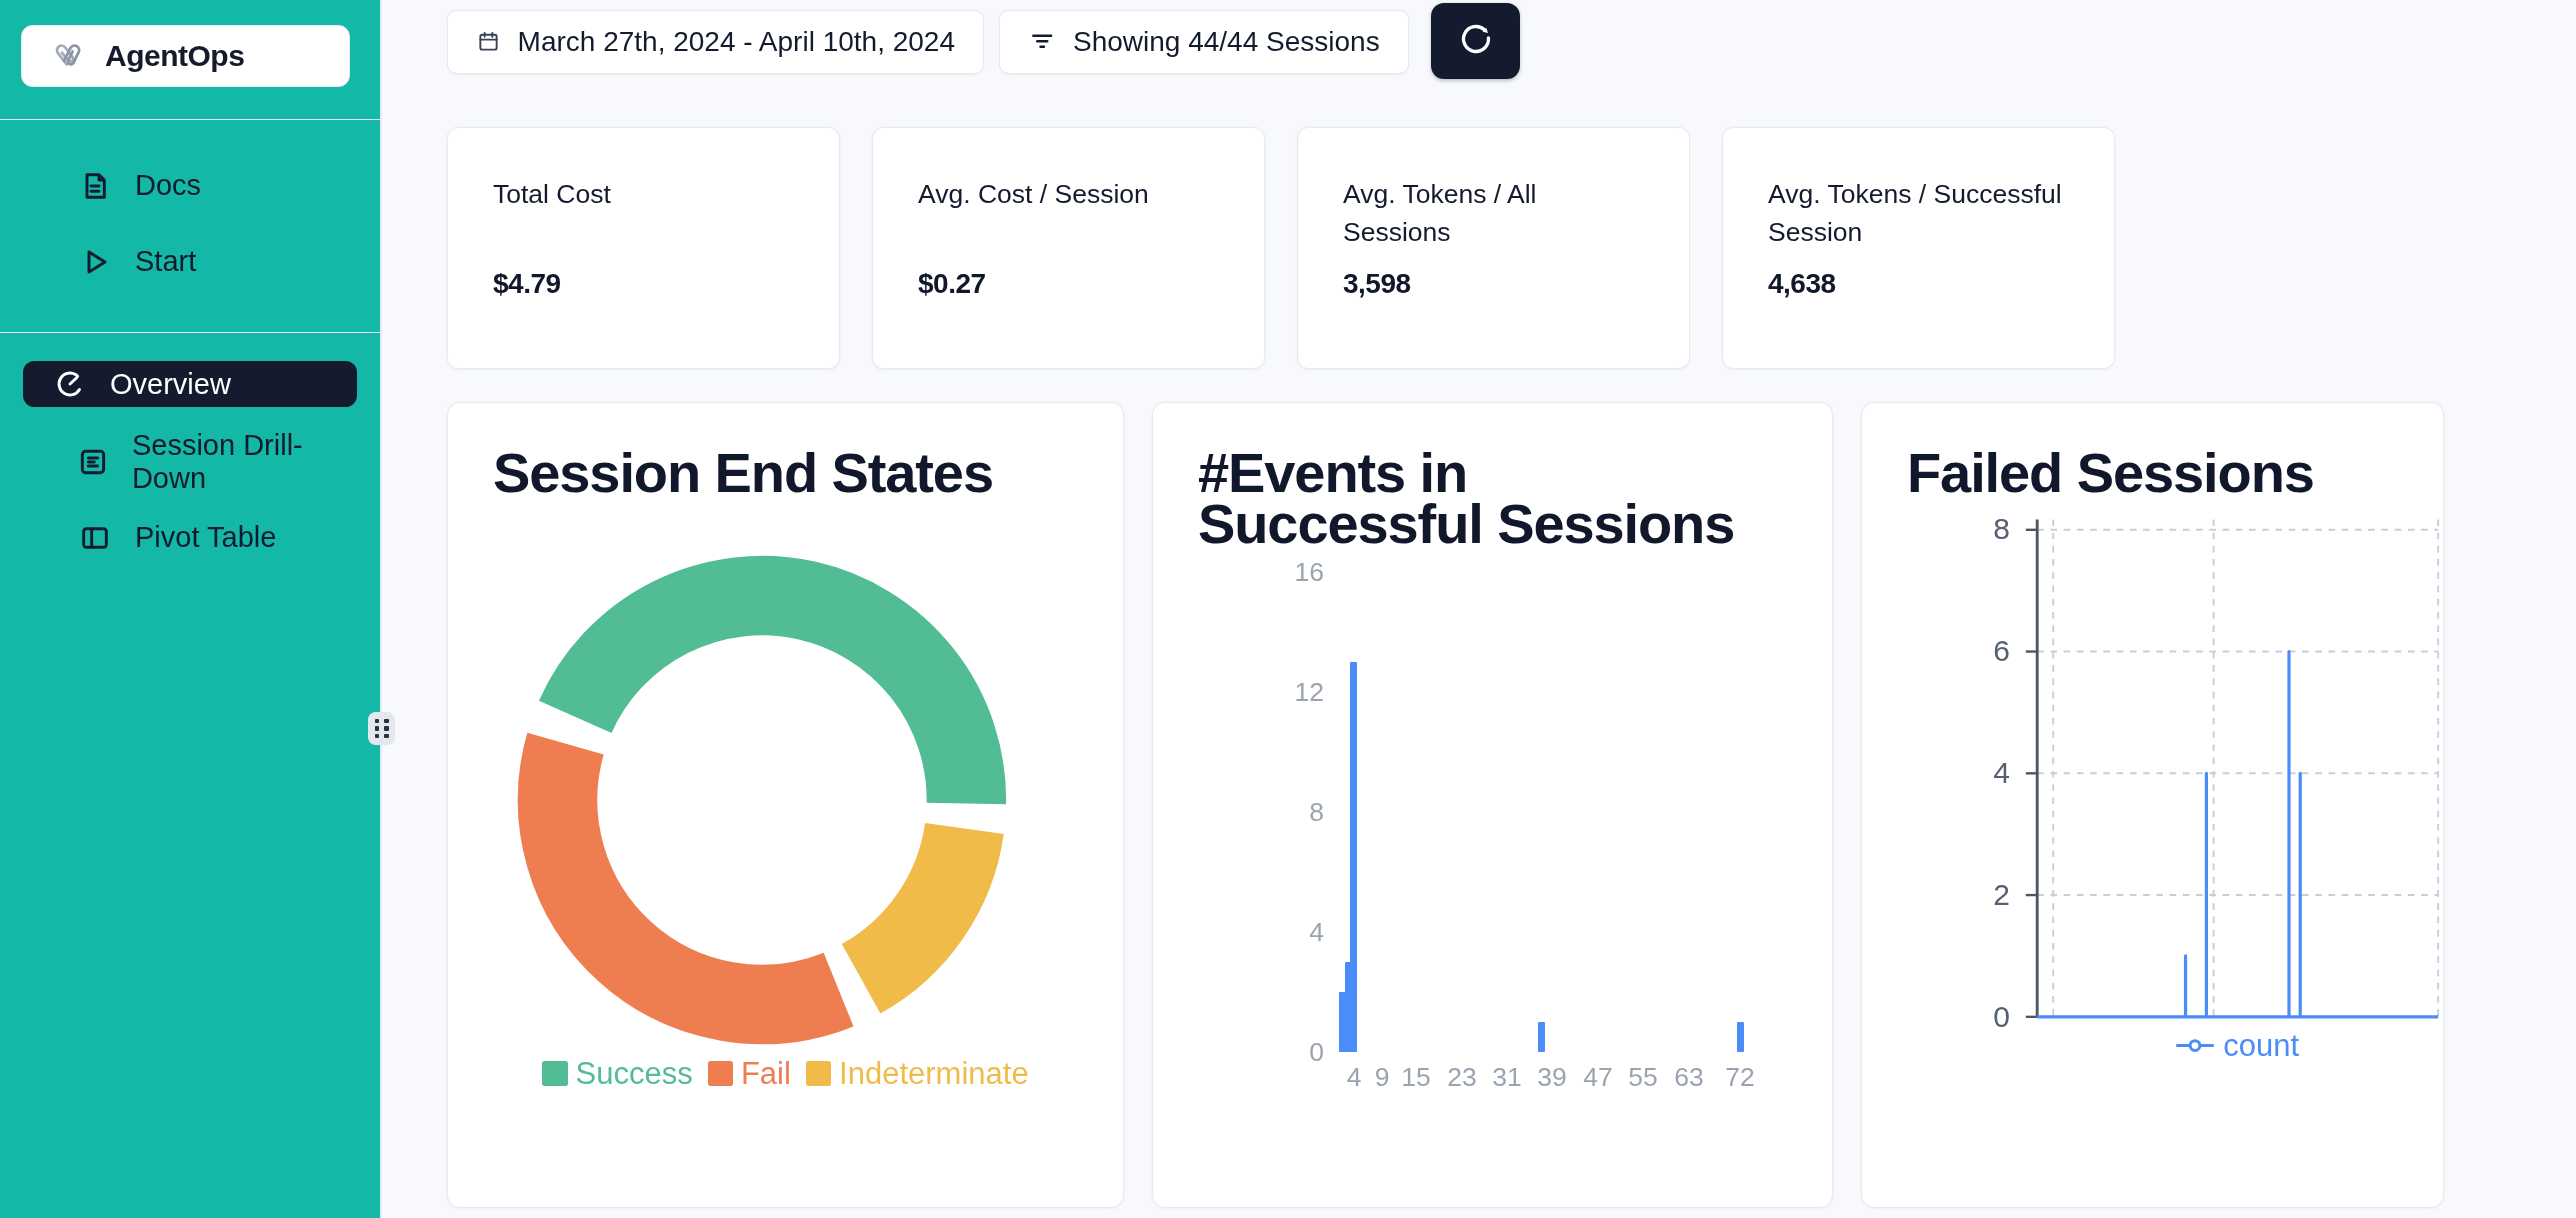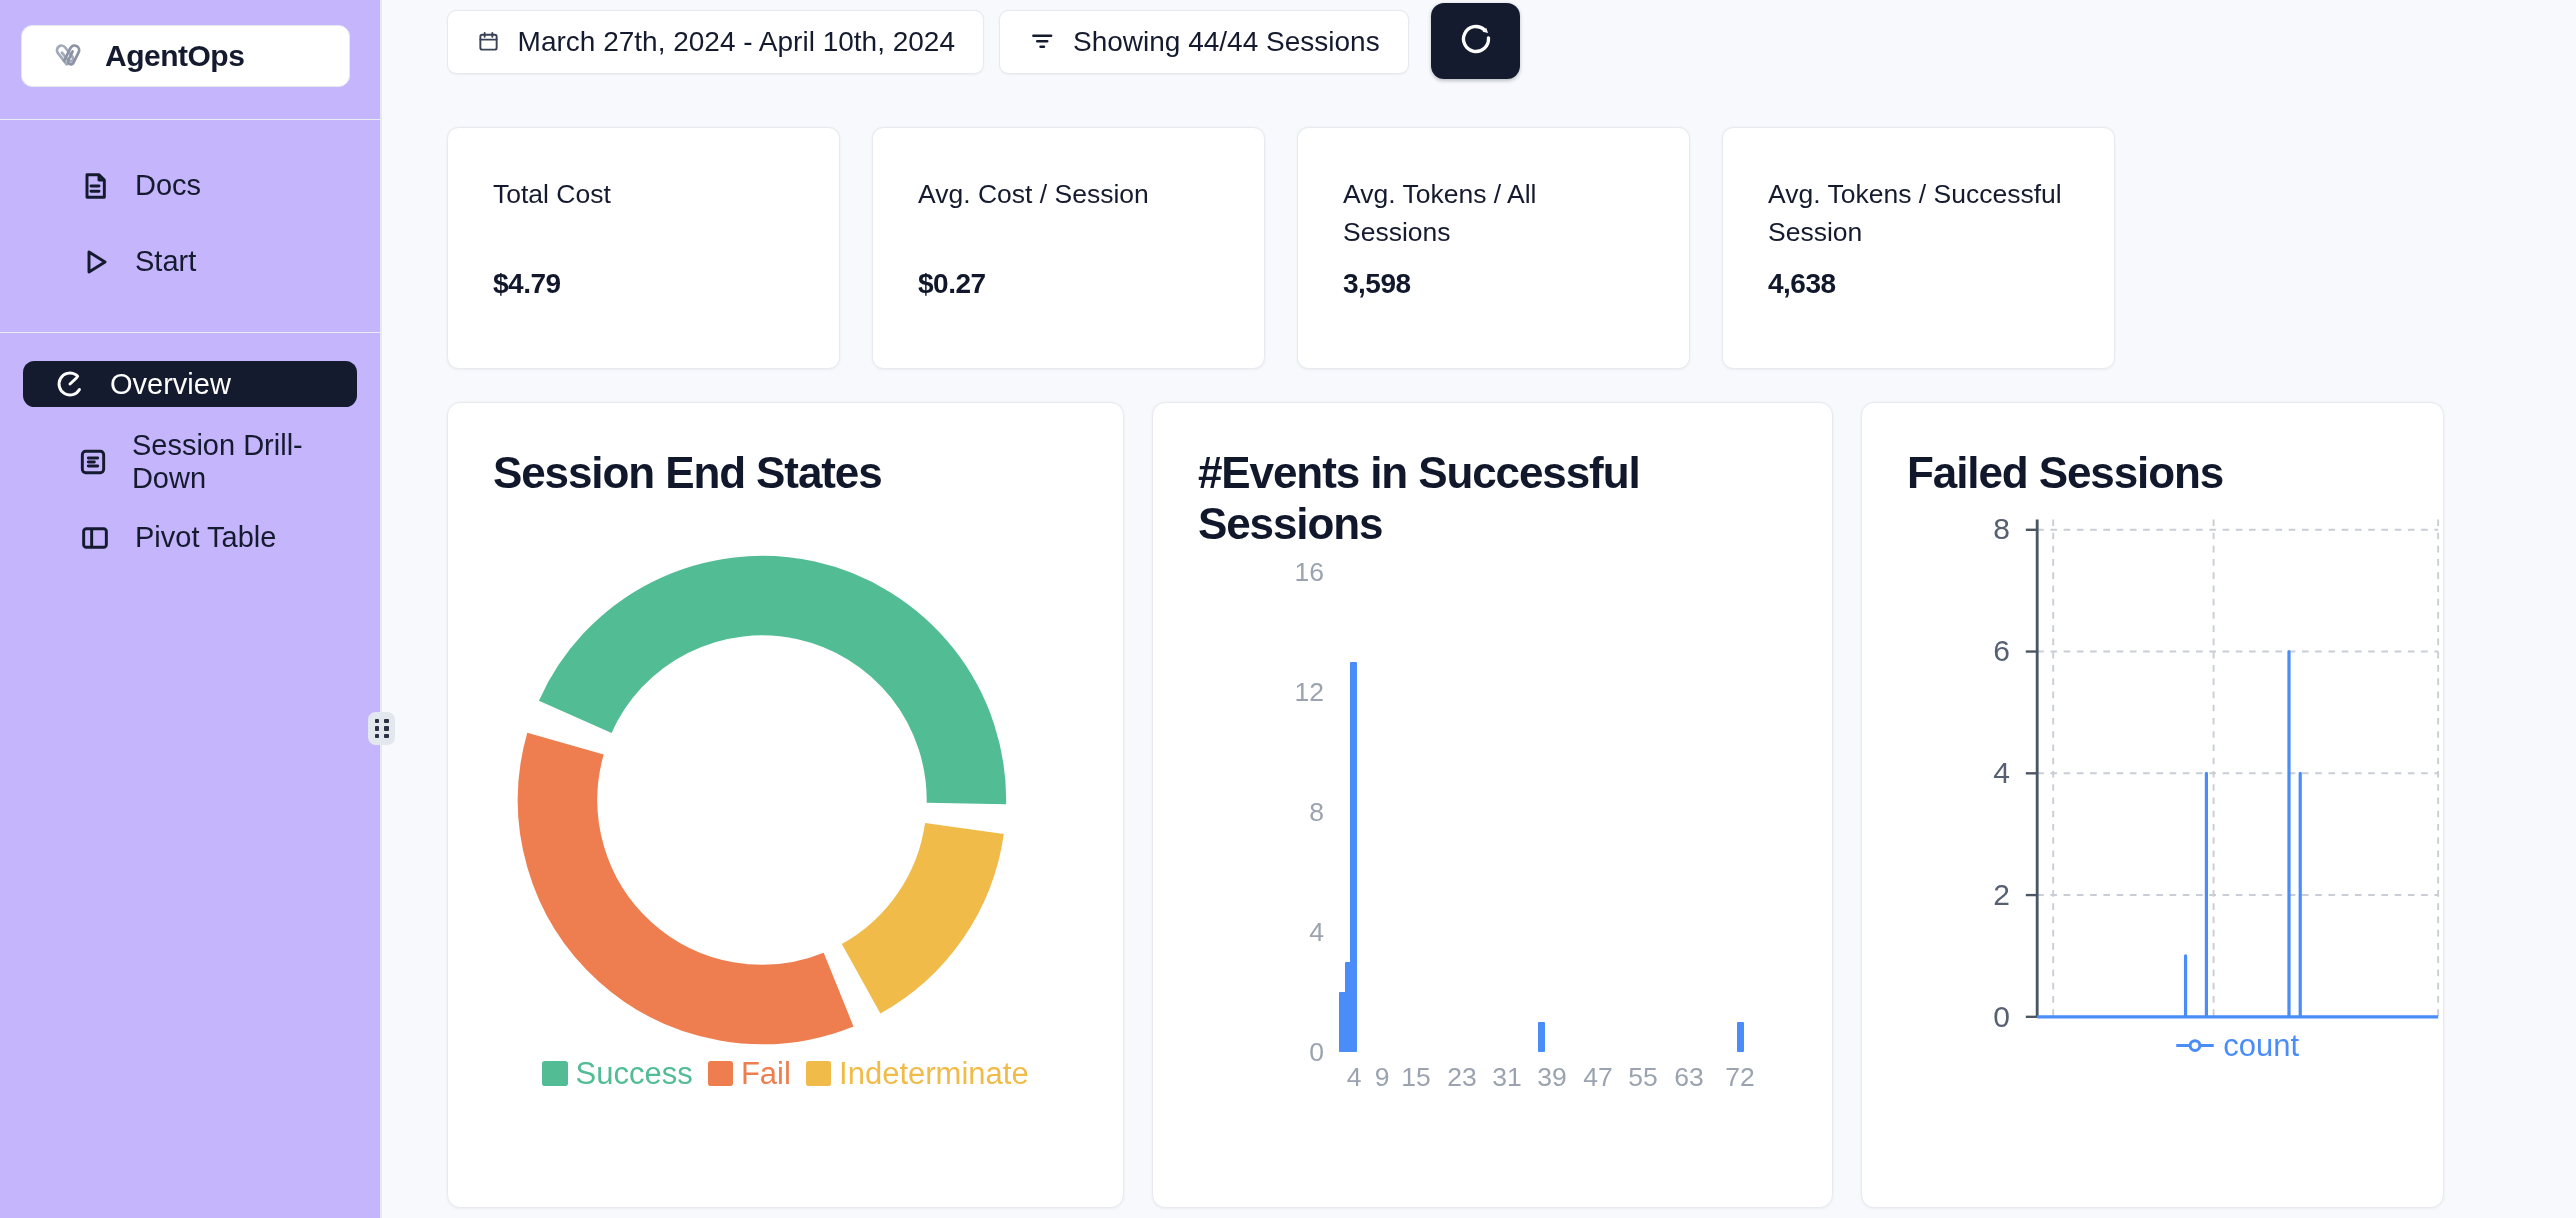--- a/index.html
+++ b/index.html
@@ -2,21 +2,21 @@
 <html style="font-size:15px"><head>
 <meta charset="utf-8">
 <style>
   * { margin:0; padding:0; box-sizing:border-box; }
   html,body { width:2576px; height:1219px; overflow:hidden;
     font-family:"Liberation Sans", sans-serif; background:#F7F9FC; color:#151B2E;
     -webkit-font-smoothing:antialiased; }
 
   
   .sidebar { position:absolute; left:0; top:0; width:382px; height:1219px;
-    background:#c4b5fd; border-right:2.8px solid #E6EAF0; }
+    background:#14b8a6; border-right:2.8px solid #E6EAF0; }
   .logo-box { position:absolute; left:21px; top:24.6px; width:329px; height:62px;
     border:1.9px solid #E6EAF0; border-radius:11.4px; background:#fff;
     display:flex; align-items:center; gap:17px; padding-left:28px; cursor:pointer; }
   .logo-box .logo-text { font-size:30px; font-weight:700; color:#151B2E; letter-spacing:-0.5px; }
   .side-divider { position:absolute; left:0; width:100%; height:0; border-top:1.9px solid #E9EDF3; }
   .nav { position:absolute; left:0; top:159px; width:100%; }
   .nav-item { display:flex; align-items:center; gap:21px; height:53px;
     padding-left:53px; margin:0 23px 23px 23px; border-radius:11.4px; cursor:pointer; }
   .nav-item .nlabel { font-size:29px; font-weight:500; color:#151B2E; }
   .nav-item.active { background:#151B2E; padding-left:28px; height:46px; margin-bottom:28px; }
@@ -42,21 +42,21 @@
 
   .stats-row { display:flex; gap:32px; margin-top:38px; }
   .stat-card { width:393px; height:242px; background:#fff; border:1.9px solid #E6EAF0;
     border-radius:11.4px; box-shadow:0 0.9px 2.8px rgba(15,23,42,.05); padding:47px 44px 0 45px; }
   .stat-label { font-size:26.5px; line-height:38px; color:#151B2E; min-height:78px; }
   .stat-value { font-size:28px; font-weight:700; letter-spacing:-0.5px; margin-top:15px; color:#11182B; }
 
   .charts-row { display:flex; gap:28px; margin-top:33px; }
   .chart-card { position:relative; height:806px; background:#fff; border:1.9px solid #E6EAF0;
     border-radius:13.2px; box-shadow:0 0.9px 2.8px rgba(15,23,42,.05); }
-  .chart-card h2 { position:absolute; left:45px; top:44px; font-size:44px; font-weight:700;
+  .chart-card h2 { position:absolute; left:45px; top:44px; font-size:56px; font-weight:700;
     letter-spacing:-1.1px; color:#11182B; line-height:51px; }
   .card-donut { width:677px; } .card-bars { width:681px; } .card-line { width:583px; }
 
   
   .donut-svg { position:absolute; left:49px; top:132px; }
   .donut-legend { position:absolute; left:0; top:653px; width:100%;
     display:flex; justify-content:center; align-items:center; gap:15px; }
   .dl-item { display:flex; align-items:center; gap:7.6px; }
   .dl-swatch { width:25.6px; height:25.6px; border-radius:2.8px; display:inline-block; }
   .dl-label { font-size:31px; }

